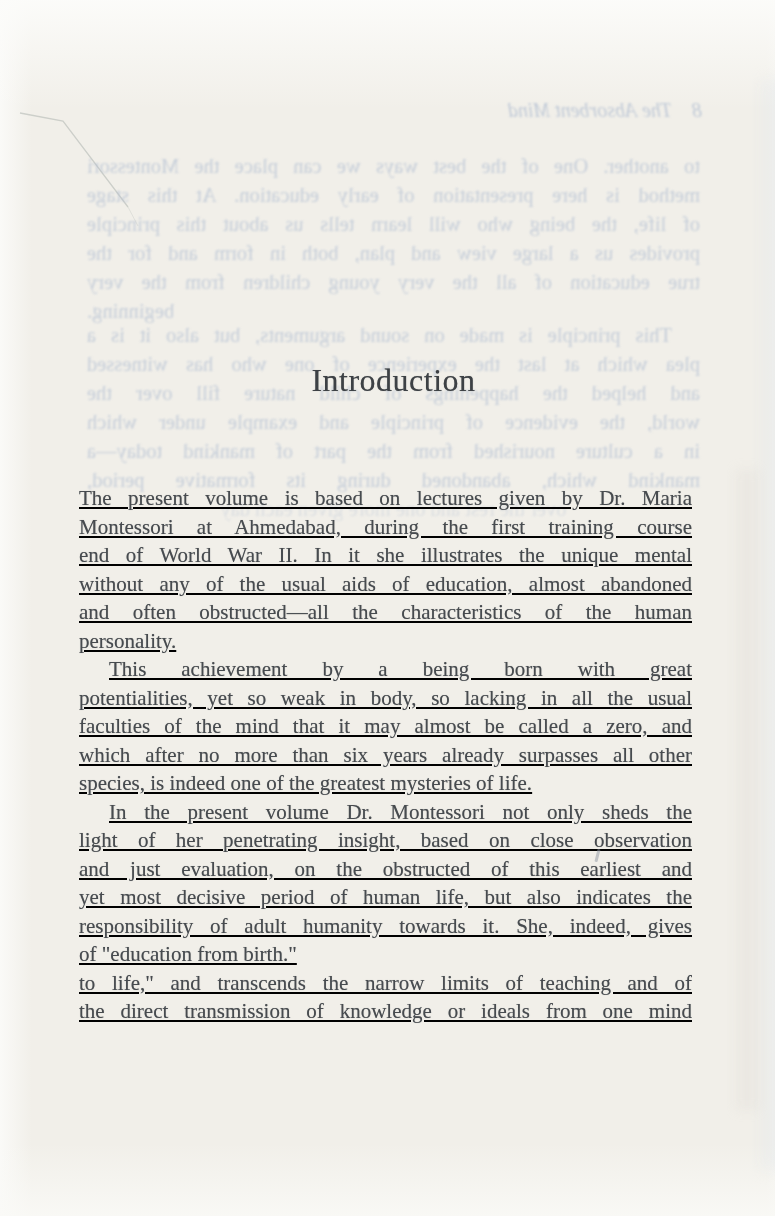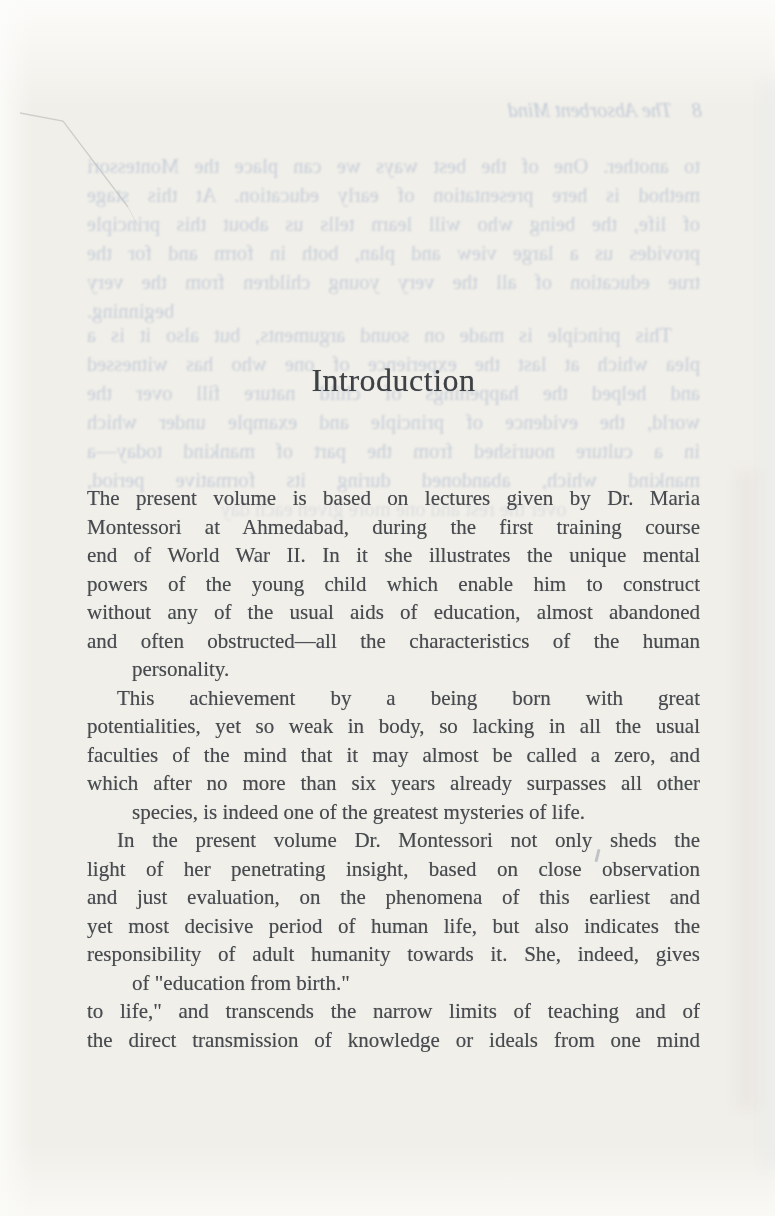--- a/index.html
+++ b/index.html
@@ -31,29 +31,29 @@
   .g-frag{text-align:center;text-align-last:center;padding:0 95px;opacity:.5;}
   
   .crease{position:absolute;left:0;top:0;pointer-events:none;}
   
   .title{
     position:absolute;left:87px;top:362px;width:613px;margin:0;
     font-size:32px;font-weight:normal;text-align:center;color:#3d4145;
     letter-spacing:.5px;text-shadow:0 0 .7px rgba(61,65,69,.55);
   }
   
-  .body-text{position:absolute;left:87px;top:484px;width:613px;}
+  .body-text{position:absolute;left:79px;top:484px;width:613px;text-decoration:underline;}
   .bline{
     height:28.5px;line-height:28.5px;overflow:hidden;
     font-size:21px;color:#474b4f;
     text-align:justify;text-align-last:justify;
     text-shadow:0 0 .7px rgba(71,75,79,.5);
   }
   .ind{text-indent:30px;}
-  .end{text-align-last:left;margin-left:45px;}
+  .end{text-align-last:left;}
   
   .stray-mark{position:absolute;left:596px;top:849px;width:2.5px;height:13px;
     background:#8f98a3;opacity:.5;transform:rotate(14deg);border-radius:1px;}
   .cool-band{position:absolute;right:8px;top:80px;width:28px;height:1090px;
     background:rgba(223,229,236,.32);filter:blur(7px);}
   .warm-band{position:absolute;right:40px;top:470px;width:22px;height:640px;
     background:rgba(209,206,197,.18);filter:blur(6px);}
 </style>
 </head>
 <body>
@@ -87,32 +87,31 @@
     <div class="gline mirror">mankind which, abandoned during its formative period,</div>
     <div class="gline mirror g-frag">over the rest and one more given each day</div>
   </div>
 
   <h1 class="title">Introduction</h1>
 
   <div class="body-text">
     <div class="bline">The present volume is based on lectures given by Dr. Maria</div>
     <div class="bline">Montessori at Ahmedabad, during the first training course</div>
     <div class="bline">end of World War II. In it she illustrates the unique mental</div>
-    <div class="bline">powers of the young child which enable him to construct</div>
     <div class="bline">without any of the usual aids of education, almost abandoned</div>
     <div class="bline">and often obstructed—all the characteristics of the human</div>
     <div class="bline end">personality.</div>
     <div class="bline ind">This achievement by a being born with great</div>
     <div class="bline">potentialities, yet so weak in body, so lacking in all the usual</div>
     <div class="bline">faculties of the mind that it may almost be called a zero, and</div>
     <div class="bline">which after no more than six years already surpasses all other</div>
     <div class="bline end">species, is indeed one of the greatest mysteries of life.</div>
     <div class="bline ind">In the present volume Dr. Montessori not only sheds the</div>
     <div class="bline">light of her penetrating insight, based on close observation</div>
-    <div class="bline">and just evaluation, on the phenomena of this earliest and</div>
+    <div class="bline">and just evaluation, on the obstructed of this earliest and</div>
     <div class="bline">yet most decisive period of human life, but also indicates the</div>
     <div class="bline">responsibility of adult humanity towards it. She, indeed, gives</div>
     <div class="bline end">of "education from birth."</div>
     <div class="bline">to life," and transcends the narrow limits of teaching and of</div>
     <div class="bline">the direct transmission of knowledge or ideals from one mind</div>
   </div>
 
   <div class="stray-mark"></div>
 
   <div class="cool-band"></div>

